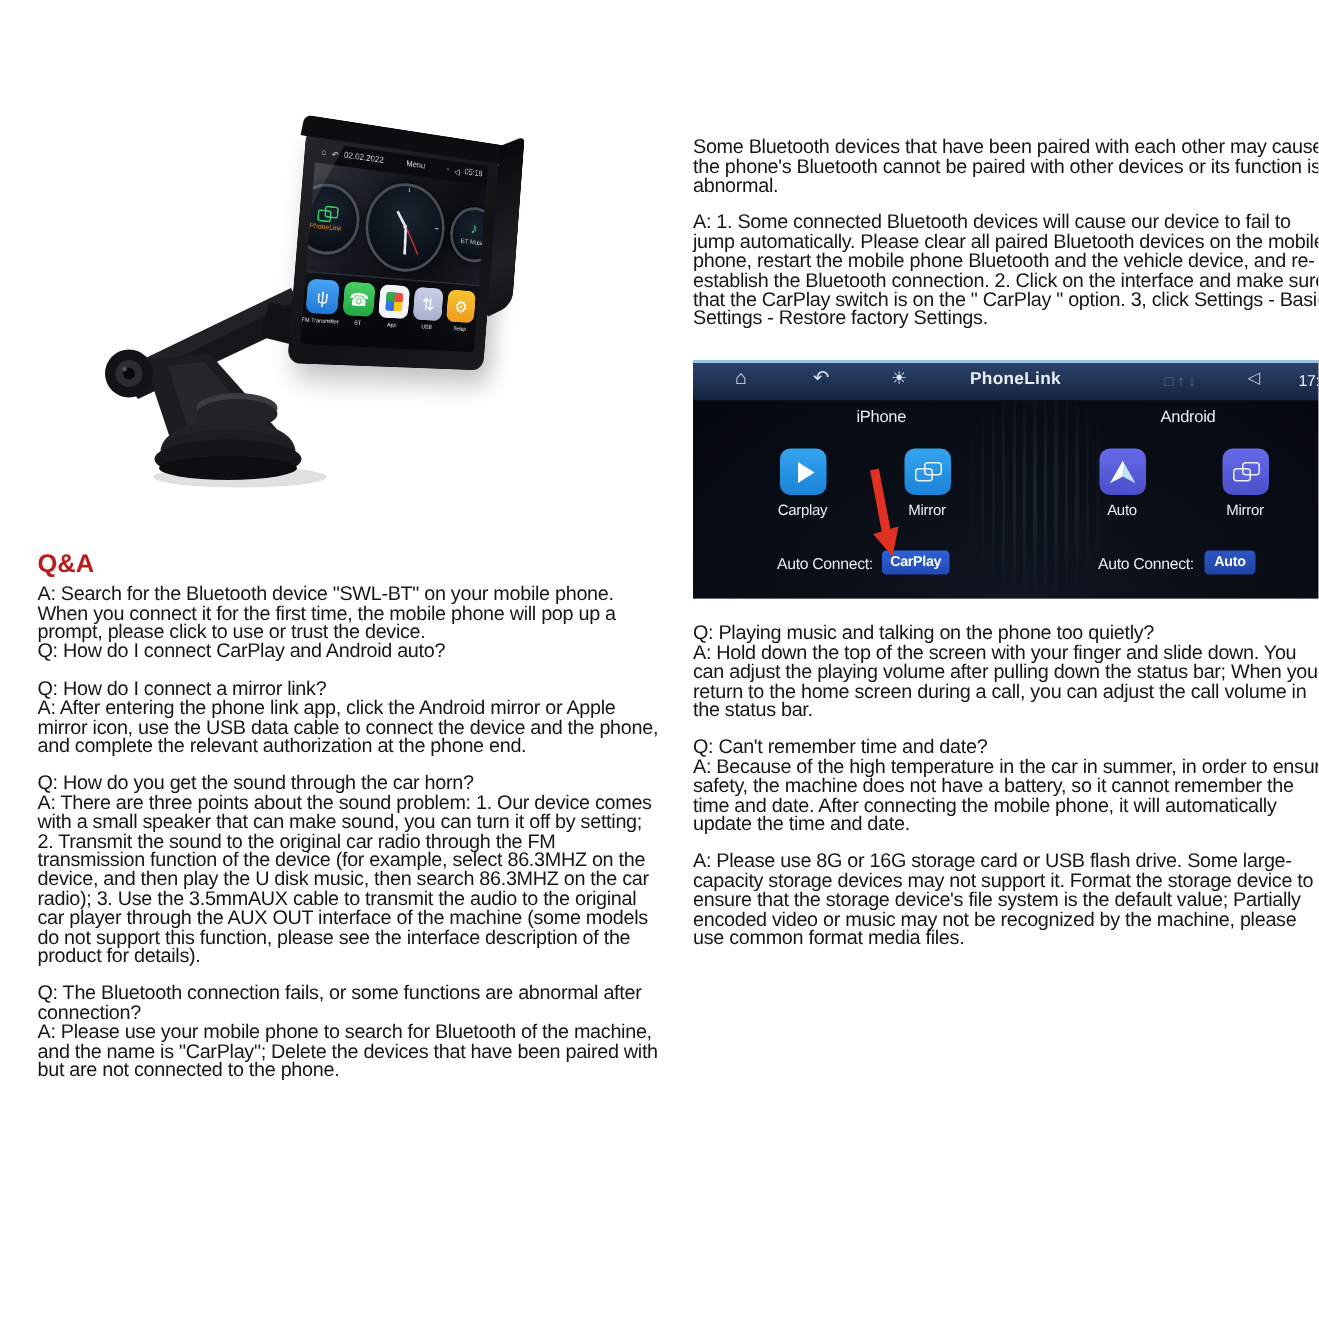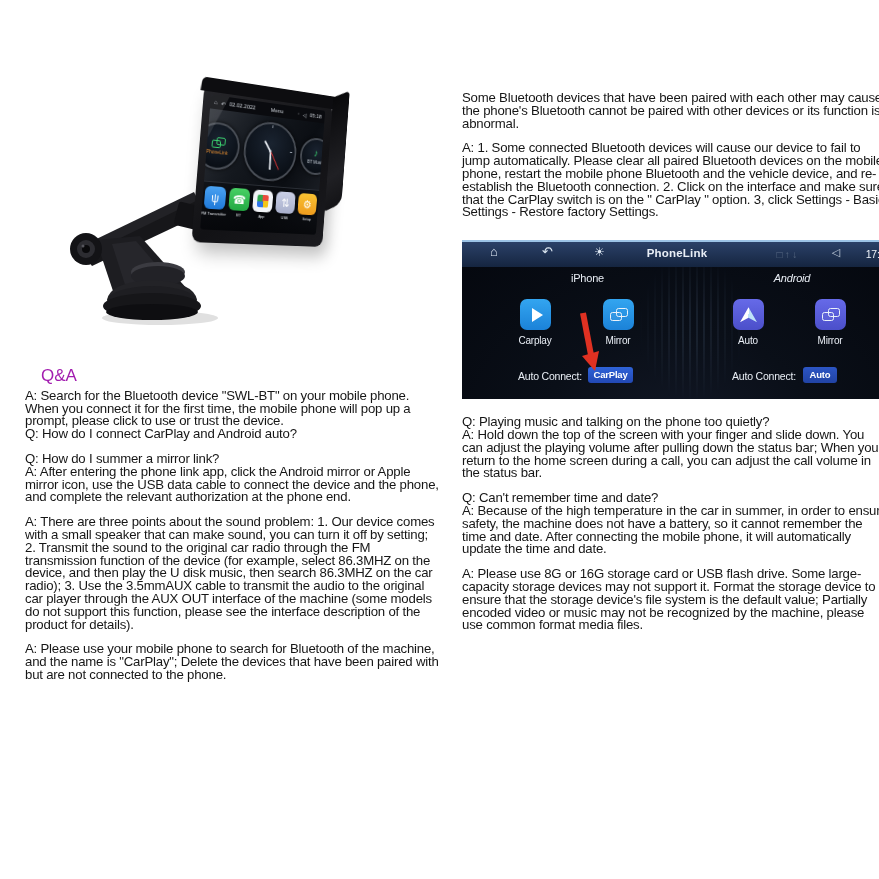--- a/index.html
+++ b/index.html
@@ -2,21 +2,21 @@
 <html><head>
 <meta charset="utf-8">
 <style>
   html,body{margin:0;padding:0;background:#fff;}
   .canvas{position:relative;width:879px;height:879px;background:#ffffff;overflow:hidden;
           font-family:"Liberation Sans",sans-serif;}
 
   
   .qa-text{font-size:13.2px;line-height:12.8px;letter-spacing:-0.2px;color:#161616;}
   .qa-block{margin:0 0 12px 0;}
-  .qa-heading{font-size:17px;font-weight:normal;color:#a21caf;margin:0 0 7px 16px;letter-spacing:0;}
+  .qa-heading{font-size:17px;font-weight:bold;color:#b91c1c;margin:0 0 7px 0;letter-spacing:0;}
   .left-col{position:absolute;left:25px;top:370px;width:414px;}
   .right-col{position:absolute;left:462px;top:92px;width:426px;}
 
   
   .product{position:absolute;left:0;top:0;width:440px;height:360px;}
   .mount-svg{position:absolute;left:0;top:0;}
   .device{position:absolute;left:198px;top:84px;width:152px;height:158px;
           background:linear-gradient(145deg,#26262a,#121215 60%,#1b1b1f);
           border-radius:9px;padding:0;
           transform-origin:left center;
@@ -206,27 +206,29 @@
     </div>
   </div>
 
   <div class="left-col qa-text">
     <div class="qa-heading">Q&amp;A</div>
     <div class="qa-block">
       <div>A: Search for the Bluetooth device "SWL-BT" on your mobile phone. When you connect it for the first time, the mobile phone will pop up a prompt, please click to use or trust the device.</div>
       <div>Q: How do I connect CarPlay and Android auto?</div>
     </div>
     <div class="qa-block">
-      <div>Q: How do I summer a mirror link?</div>
+      <div>Q: How do I connect a mirror link?</div>
       <div>A: After entering the phone link app, click the Android mirror or Apple mirror icon, use the USB data cable to connect the device and the phone, and complete the relevant authorization at the phone end.</div>
     </div>
     <div class="qa-block">
+      <div>Q: How do you get the sound through the car horn?</div>
       <div>A: There are three points about the sound problem: 1. Our device comes with a small speaker that can make sound, you can turn it off by setting; 2. Transmit the sound to the original car radio through the FM transmission function of the device (for example, select 86.3MHZ on the device, and then play the U disk music, then search 86.3MHZ on the car radio); 3. Use the 3.5mmAUX cable to transmit the audio to the original car player through the AUX OUT interface of the machine (some models do not support this function, please see the interface description of the product for details).</div>
     </div>
     <div class="qa-block">
+      <div>Q: The Bluetooth connection fails, or some functions are abnormal after connection?</div>
       <div>A: Please use your mobile phone to search for Bluetooth of the machine, and the name is "CarPlay"; Delete the devices that have been paired with but are not connected to the phone.</div>
     </div>
   </div>
 
   <div class="right-col qa-text">
     <div class="qa-block">Some Bluetooth devices that have been paired with each other may cause the phone's Bluetooth cannot be paired with other devices or its function is abnormal.</div>
     <div class="qa-block">
       <div>A: 1. Some connected Bluetooth devices will cause our device to fail to jump automatically. Please clear all paired Bluetooth devices on the mobile phone, restart the mobile phone Bluetooth and the vehicle device, and re-establish the Bluetooth connection. 2. Click on the interface and make sure that the CarPlay switch is on the " CarPlay " option. 3, click Settings - Basic Settings - Restore factory Settings.</div>
     </div>
 
@@ -238,21 +240,21 @@
         <span class="hic" style="left:132px;font-size:12px;">☀</span>
         <span class="pl-title">PhoneLink</span>
         <span class="hic pl-faint" style="right:95px;top:7px;">□ ↑ ↓</span>
         <span class="hic" style="right:52px;font-size:11px;opacity:0.85;">◁</span>
         <span class="pl-time">17:35</span>
       </div>
       <div class="pl-body">
         <div class="pl-streaks"></div>
 
         <span class="pl-sec" style="left:88px;width:75px;">iPhone</span>
-        <span class="pl-sec" style="left:285px;width:90px;font-style:italic;">Android</span>
+        <span class="pl-sec" style="left:285px;width:90px;">Android</span>
 
         <div class="pl-ic blue" style="left:58px;">
           <span class="play-tri"></span>
         </div>
         <div class="pl-ic blue" style="left:141px;">
           <span class="mirror-glyph">
               <b></b>
               <i></i>
             </span>
         </div>

